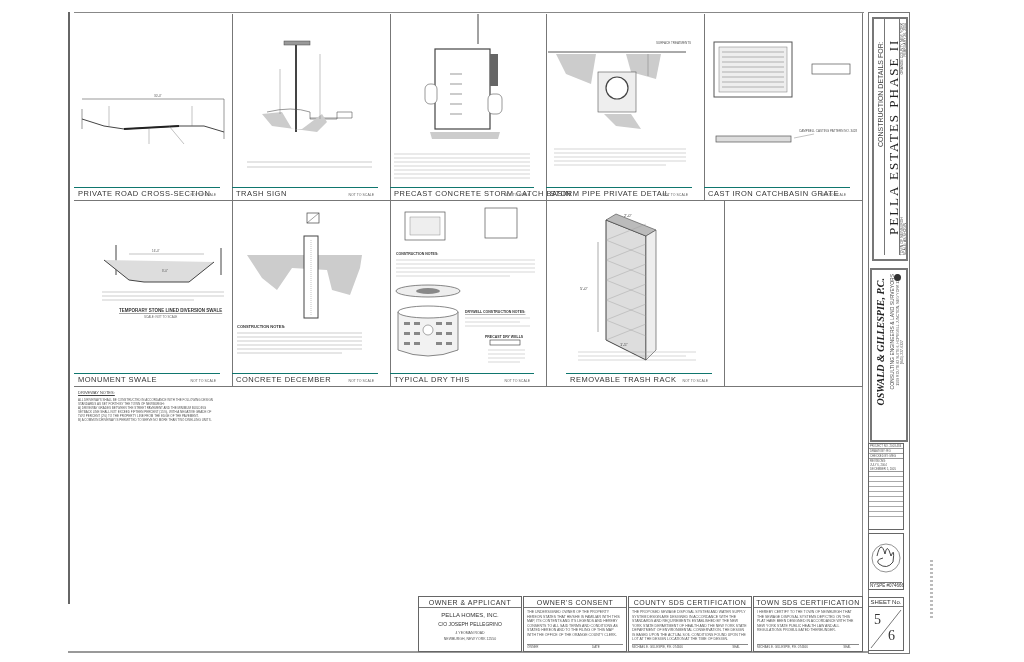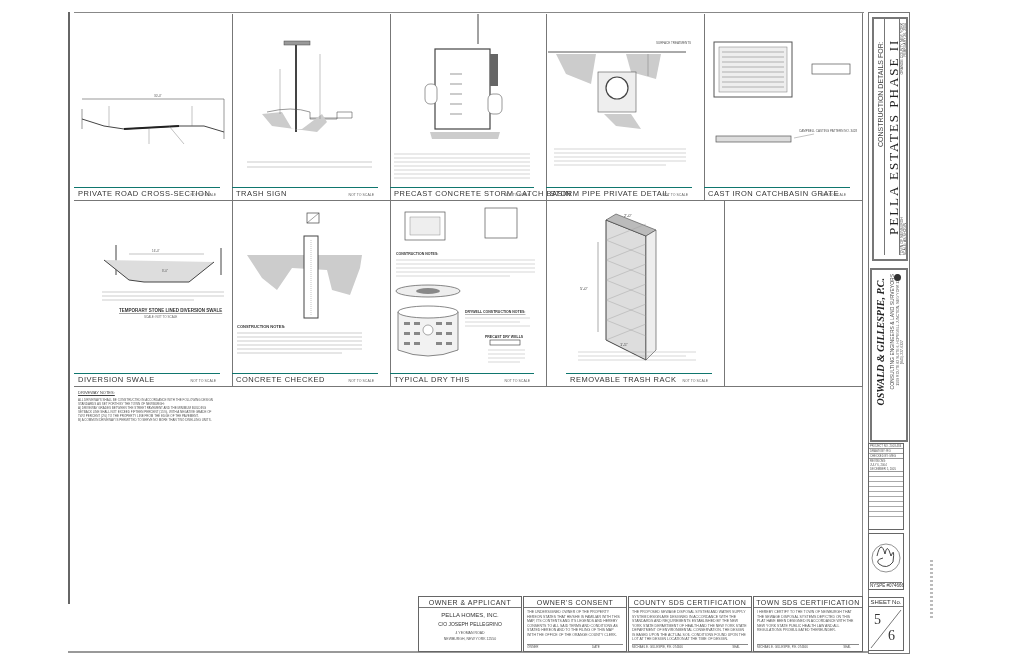--- a/index.html
+++ b/index.html
@@ -154,21 +154,21 @@
     <text x="88" y="72" font-size="3" fill="#555">8'-0"</text>
     <g stroke="#999" stroke-width="0.5">
       <line x1="28" y1="92" x2="150" y2="92"></line>
         <line x1="28" y1="96" x2="150" y2="96"></line>
       <line x1="28" y1="100" x2="120" y2="100"></line>
     </g>
     <text x="45" y="112" font-size="4.5" fill="#333" font-weight="bold" text-decoration="underline">TEMPORARY STONE LINED DIVERSION SWALE</text>
     <text x="70" y="118" font-size="3" fill="#666">SCALE: NOT TO SCALE</text>
   </svg>
   <div class="labelbar">
-    <span class="plabel">DIVERSION SWALE</span>
+    <span class="plabel">MONUMENT SWALE</span>
     <span class="nts">NOT TO SCALE</span>
   </div>
 </div>
 
 <div class="panel" style="left:232px;top:200px;width:158px;height:186px;">
   <svg width="158" height="170">
     <rect x="75" y="13" width="12" height="10" fill="#fff" stroke="#444" stroke-width="0.7"></rect>
     <line x1="75" y1="23" x2="87" y2="13" stroke="#444" stroke-width="0.5"></line>
     <path d="M15 55 L130 55 L128 68 L118 95 L100 90 L95 70 L60 68 L45 90 L30 78 Z" fill="#ccc"></path>
     <rect x="72" y="36" width="14" height="82" fill="#fff" stroke="#444" stroke-width="1"></rect>
@@ -177,21 +177,21 @@
     <g stroke="#999" stroke-width="0.5">
       <line x1="5" y1="133" x2="130" y2="133"></line>
         <line x1="5" y1="137" x2="130" y2="137"></line>
       <line x1="5" y1="141" x2="130" y2="141"></line>
         <line x1="5" y1="145" x2="130" y2="145"></line>
       <line x1="5" y1="149" x2="130" y2="149"></line>
         <line x1="5" y1="153" x2="110" y2="153"></line>
     </g>
   </svg>
   <div class="labelbar">
-    <span class="plabel">CONCRETE CHECKED</span>
+    <span class="plabel">CONCRETE DECEMBER</span>
     <span class="nts">NOT TO SCALE</span>
   </div>
 </div>
 
 <div class="panel" style="left:390px;top:200px;width:156px;height:186px;">
   <svg width="156" height="170">
     <rect x="15" y="12" width="40" height="28" fill="#fff" stroke="#555" stroke-width="0.7"></rect>
     <rect x="20" y="17" width="30" height="18" fill="#eee" stroke="#777" stroke-width="0.4"></rect>
     <rect x="95" y="8" width="32" height="30" fill="#fff" stroke="#555" stroke-width="0.7"></rect>
     <text x="6" y="55" font-size="3.5" fill="#333" font-weight="bold">CONSTRUCTION NOTES:</text>

